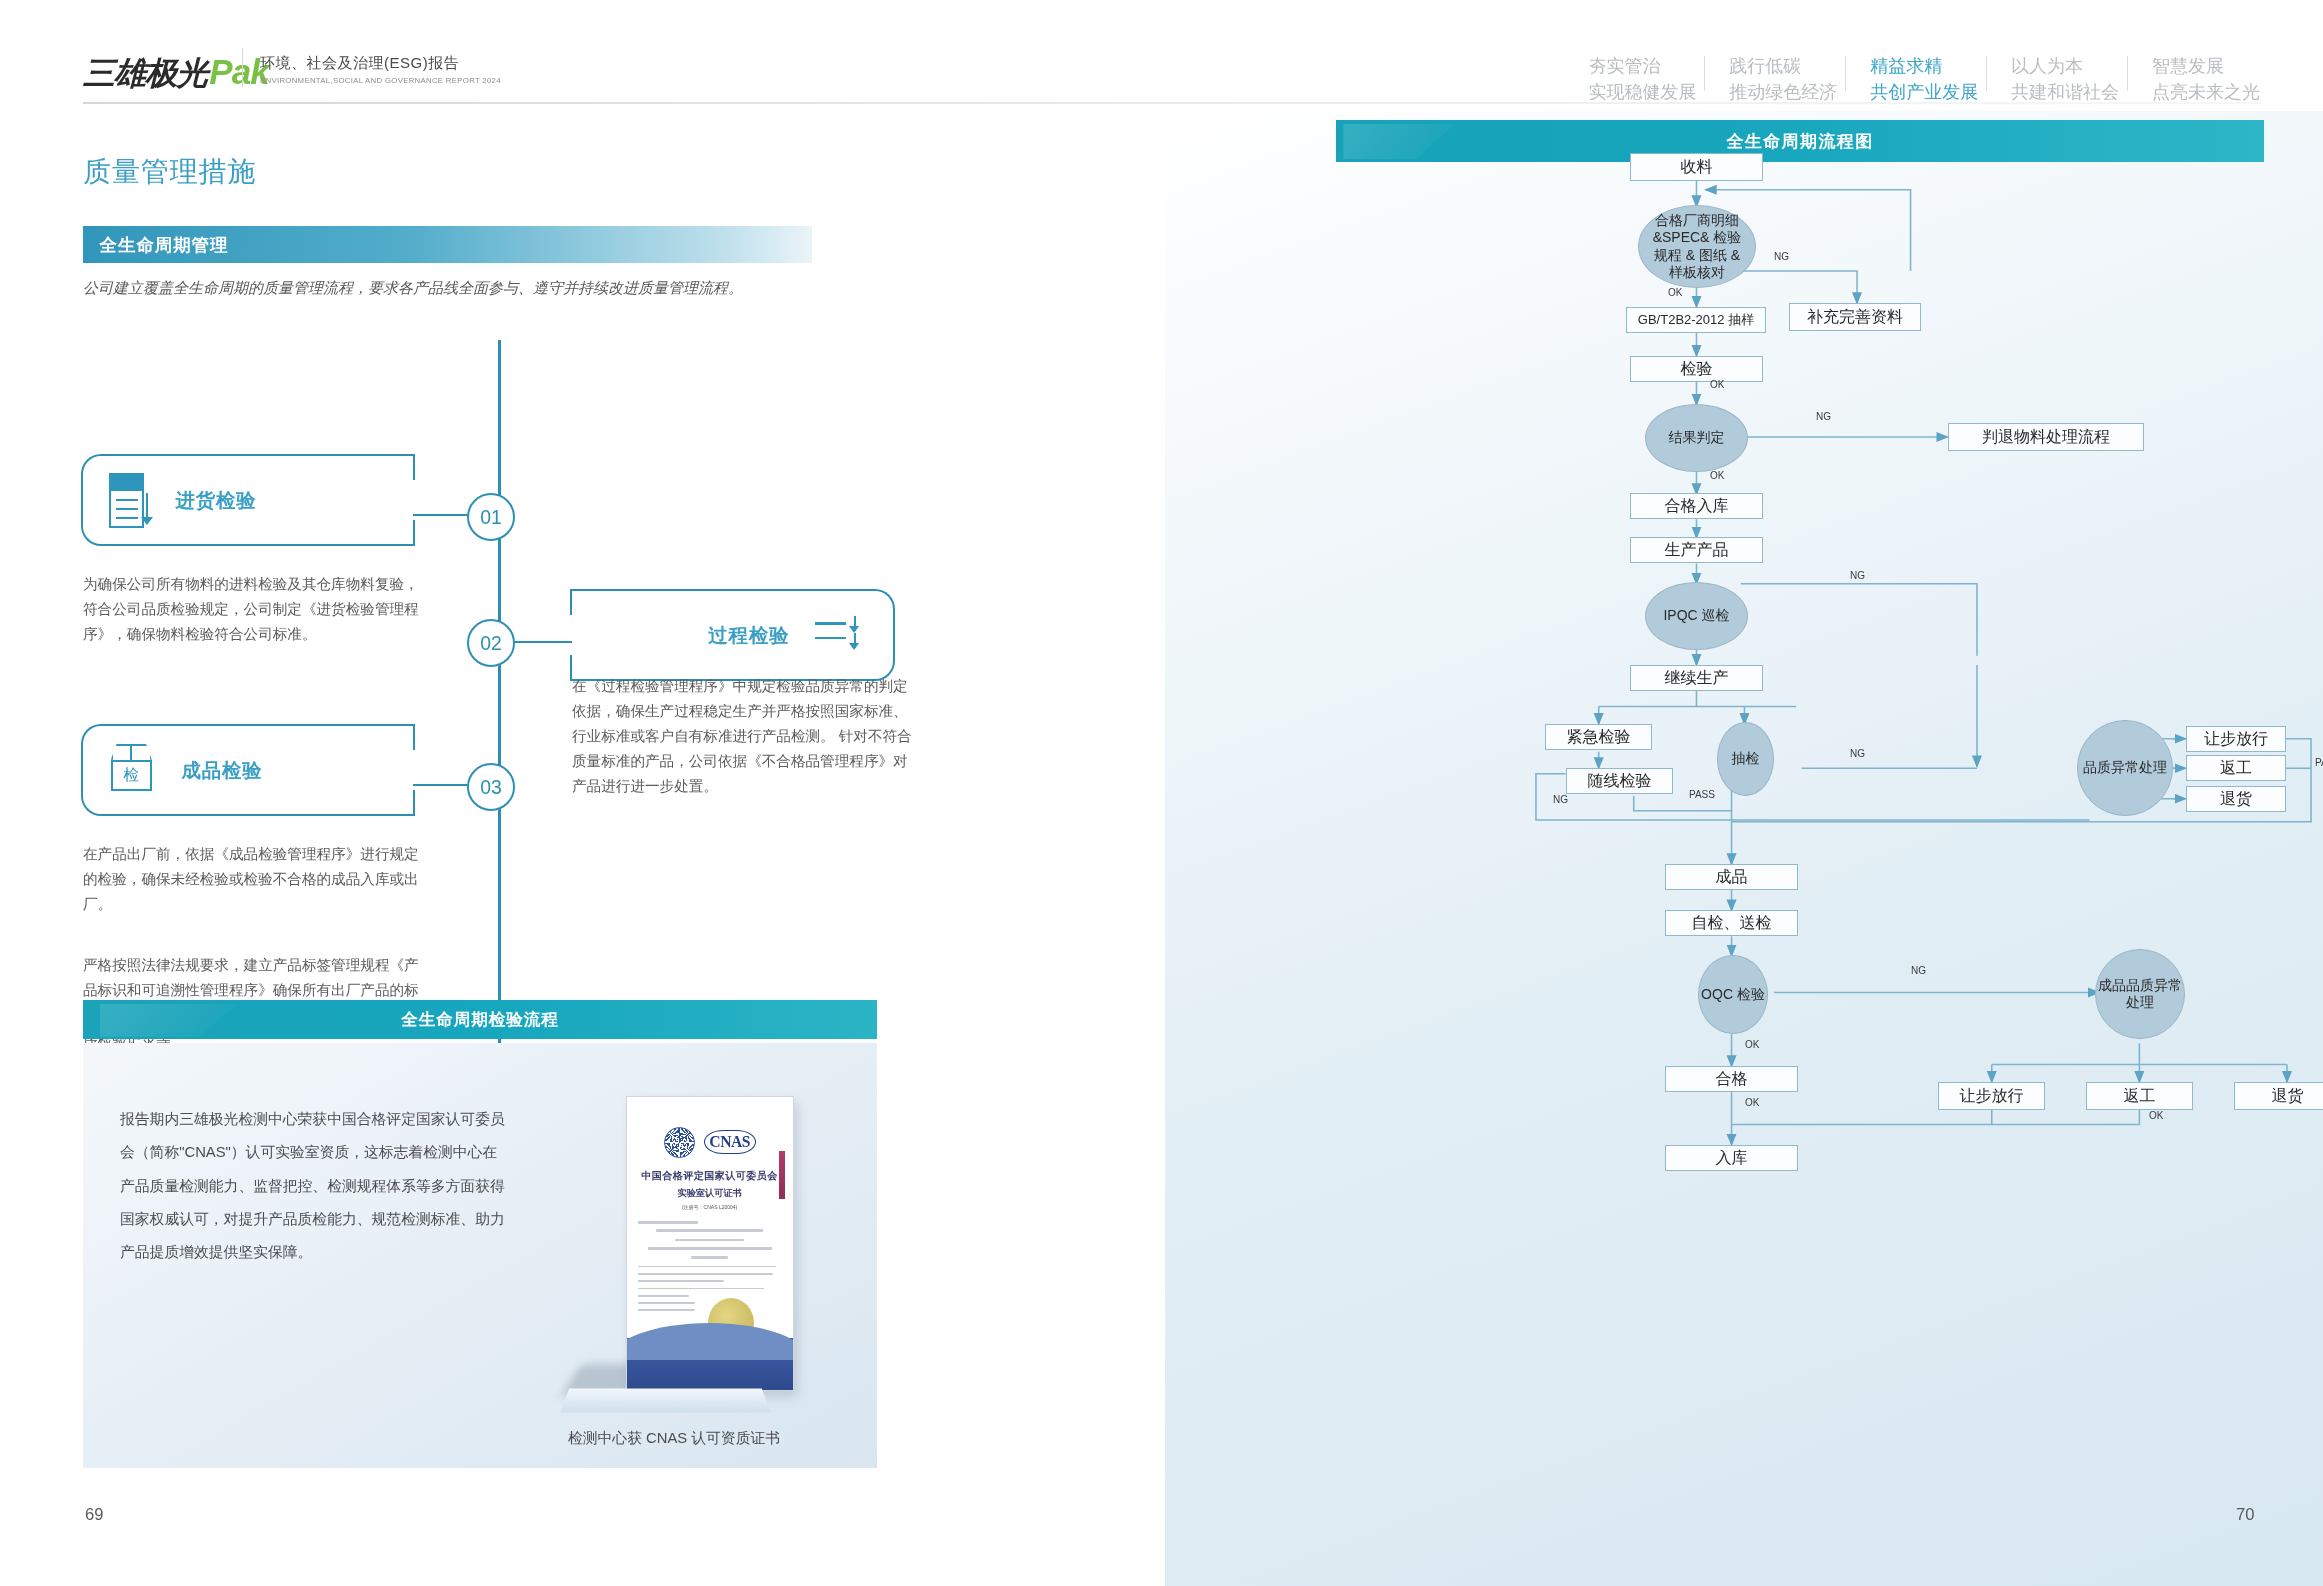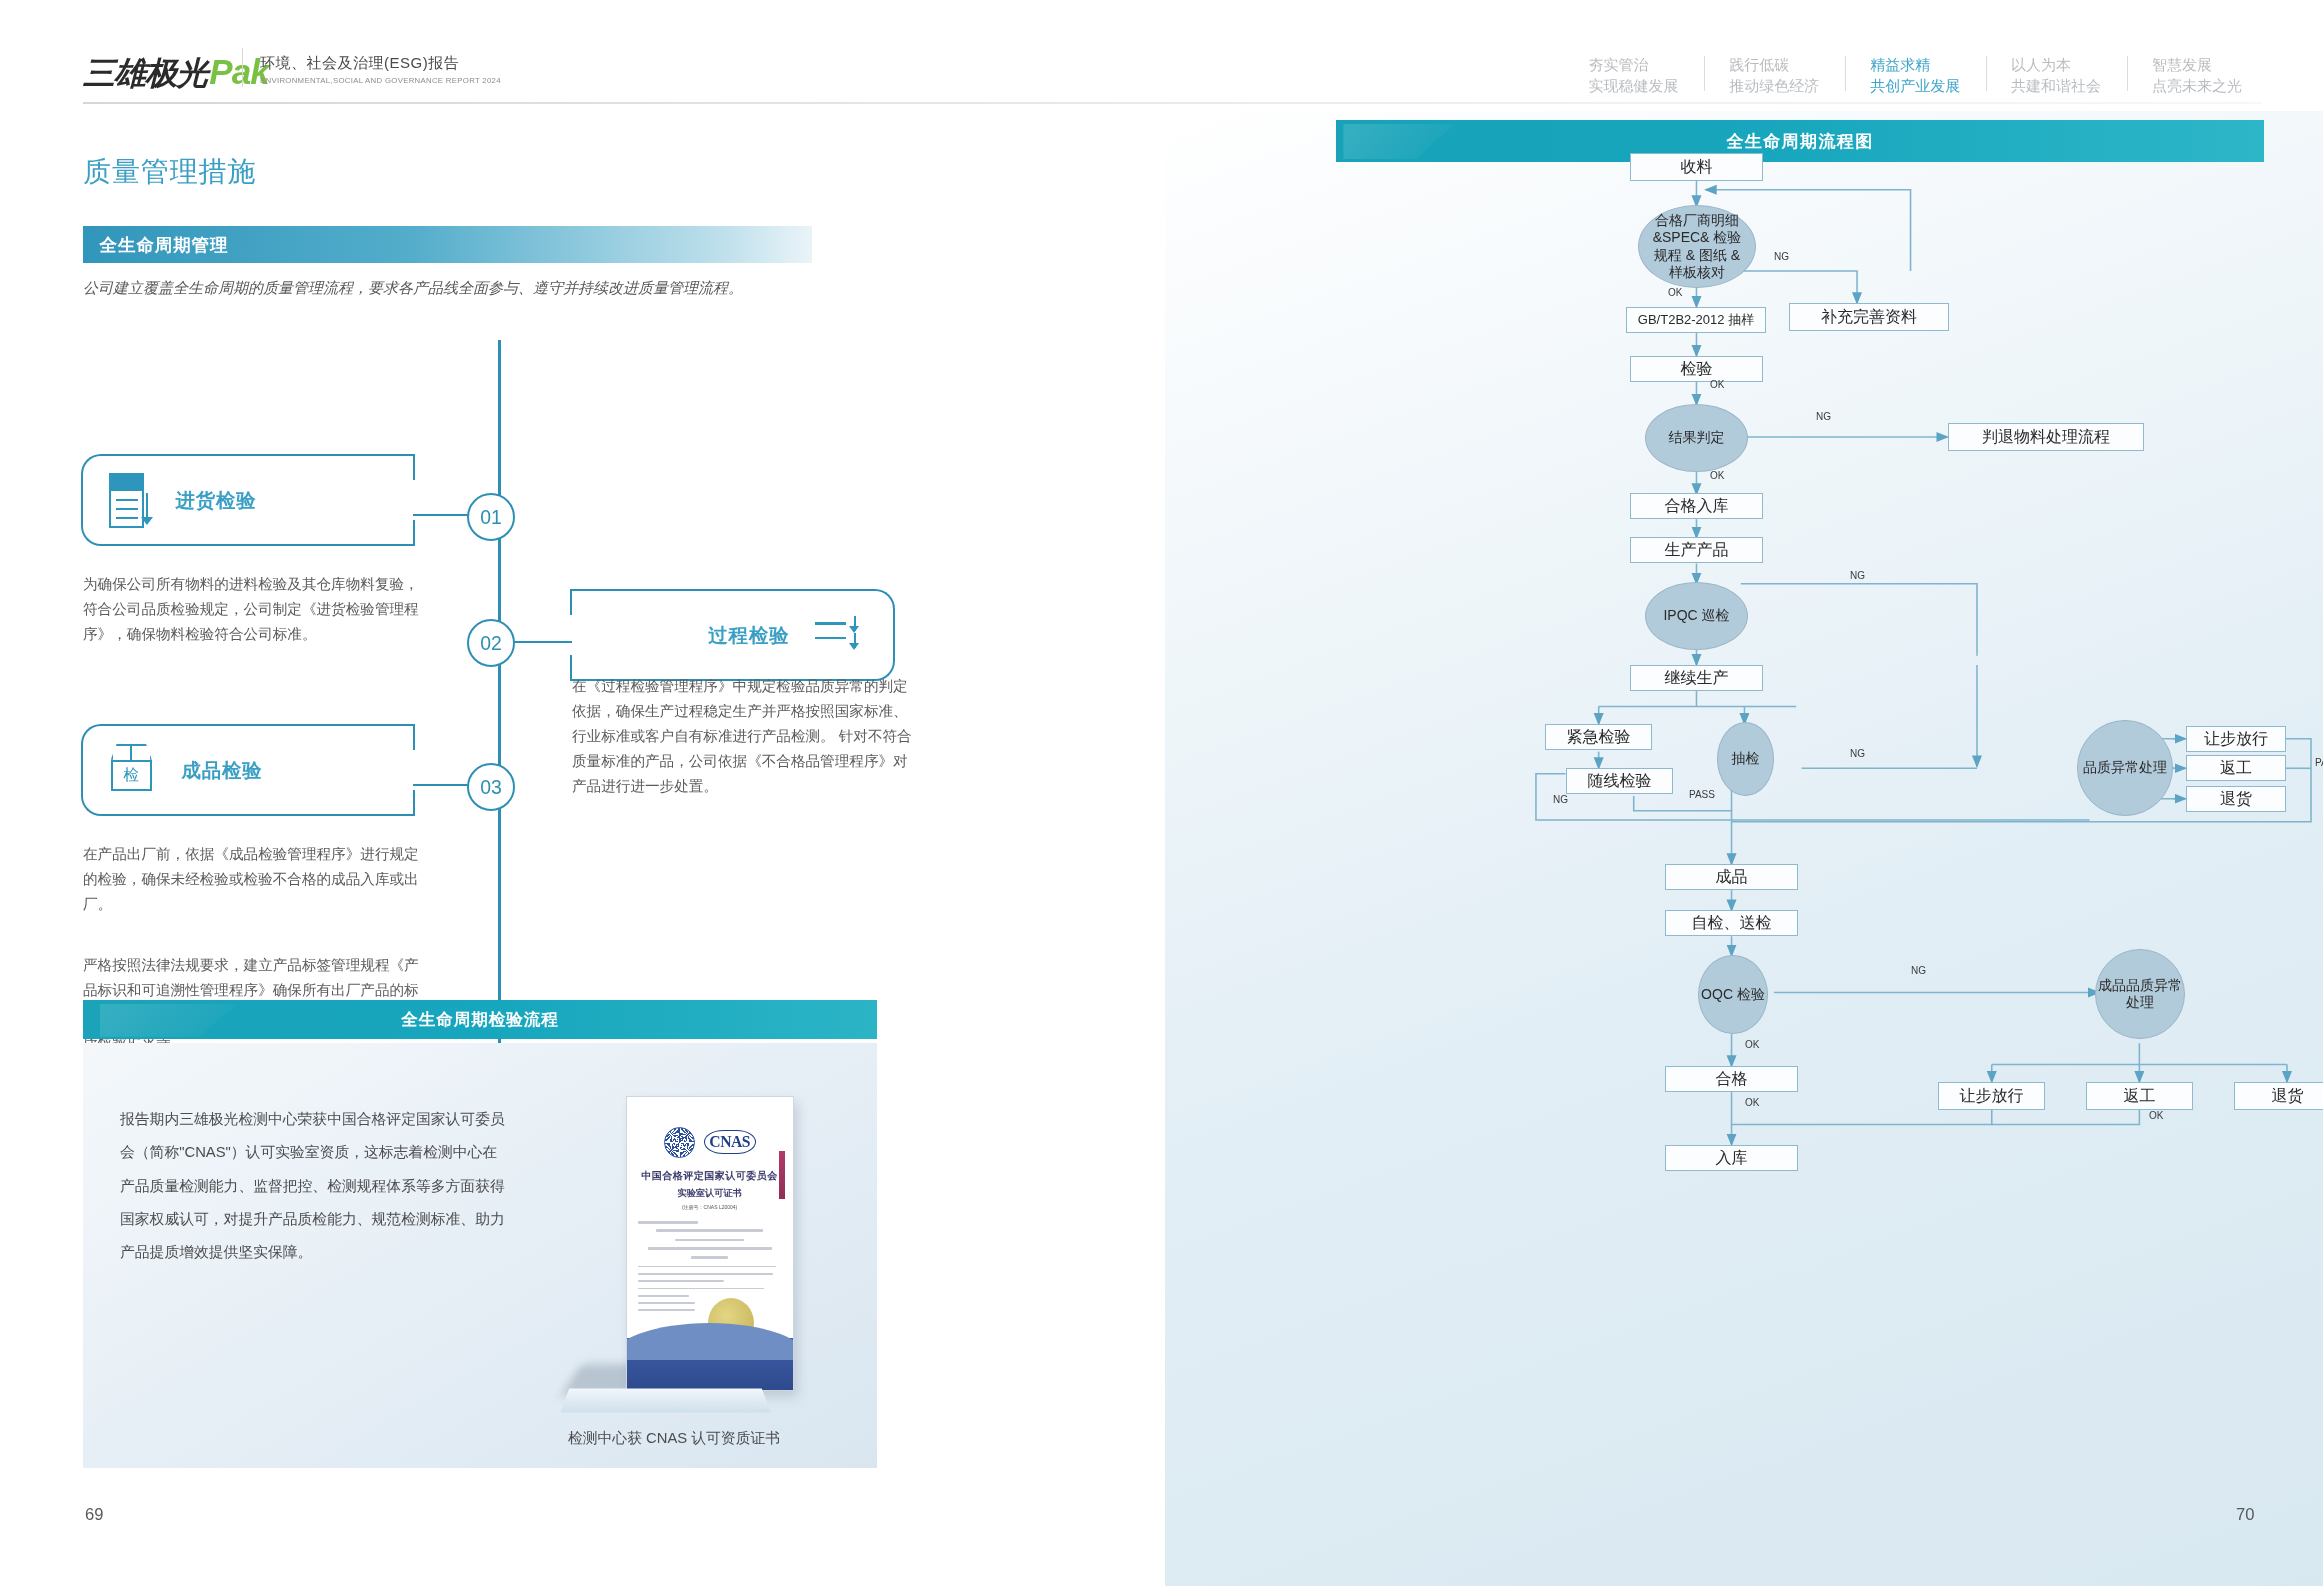--- a/index.html
+++ b/index.html
@@ -22,21 +22,21 @@
     font-size: 35px; font-weight: bold; color: #7ac143;
     font-style: italic; line-height: 1; margin-left: 1.8px; letter-spacing: -0.9px;
   }
   .logo-sep { position:absolute; left: 242px; top: 48px; width: 0.9px; height: 39px; background: #d8d8d8; }
   .rep-title { position: absolute; left: 260px; top: 53px; }
   .rep-title .cn { font-size: 15px; color: #4a4a4a; letter-spacing: 0.5px; line-height: 1.35; }
   .rep-title .en { font-size: 7.8px; color: #8c8c8c; letter-spacing: 0.3px; margin-top: 2.8px; }
 
   .nav { position: absolute; right: 55px; top: 54px; display: flex; }
   .nav-item { position: relative; width: 140px; padding-left: 24px; line-height: 1.42; }
-  .nav-item .l1, .nav-item .l2 { font-size: 15px; color: #b9bdc1; white-space: nowrap; }
+  .nav-item .l1, .nav-item .l2 { font-size: 18px; color: #b9bdc1; white-space: nowrap; }
   .nav-item.active .l1, .nav-item.active .l2 { color: #3ea5c9; }
   .nav-div { width: 0.9px; background: #dcdcdc; height: 35px; margin-top: 1.8px; }
   .header-rule { position: absolute; left: 83px; top: 102px; width: 2178px; height: 1.8px;
     background: linear-gradient(to right, #d6d6d6, #eeeeee 60%, #f7f7f7); }
 
   
   .left-page { position: absolute; left: 0; top: 111px; width: 1165px; height: 1476px; background: #fff; }
   .page-title { position: absolute; left: 83px; top: 42px; font-size: 28px; color: #3a9fc4; letter-spacing: 0.9px; }
 
   .section-bar {
@@ -426,21 +426,21 @@
           <path d="M1056,1040 L1056,1052" marker-end="url(#ah)"></path>
           <path d="M1216,1040 L1216,1052" marker-end="url(#ah)"></path>
 
           <path d="M896,1082 L896,1098 L614,1098"></path>
           <path d="M1056,1082 L1056,1098 L896,1098"></path>
         </g>
       </svg>
 
       <div class="node rect" style="left:465px; top:42px; width:133px; height:28px;">收料</div>
       <div class="node ell" style="left:473px; top:94px; width:118px; height:83px; padding:0 9.2px;">合格厂商明细 &amp;SPEC&amp; 检验规程 &amp; 图纸 &amp; 样板核对</div>
-      <div class="node rect" style="left:624px; top:192px; width:160px; height:28px;">补充完善资料</div>
+      <div class="node rect" style="left:624px; top:192px; width:132px; height:28px;">补充完善资料</div>
       <div class="node rect" style="left:461px; top:196px; width:140px; height:26px; font-size:13px;">GB/T2B2-2012 抽样</div>
       <div class="node rect" style="left:465px; top:245px; width:133px; height:26px;">检验</div>
       <div class="node ell" style="left:480px; top:293px; width:103px; height:68px;">结果判定</div>
       <div class="node rect" style="left:783px; top:312px; width:196px; height:28px;">判退物料处理流程</div>
       <div class="node rect" style="left:465px; top:382px; width:133px; height:26px;">合格入库</div>
       <div class="node rect" style="left:465px; top:426px; width:133px; height:26px;">生产产品</div>
       <div class="node ell" style="left:480px; top:471px; width:103px; height:68px;">IPQC 巡检</div>
       <div class="node rect" style="left:465px; top:554px; width:133px; height:26px;">继续生产</div>
       <div class="node rect" style="left:380px; top:613px; width:107px; height:26px;">紧急检验</div>
       <div class="node ell" style="left:552px; top:611px; width:57px; height:74px;">抽检</div>

